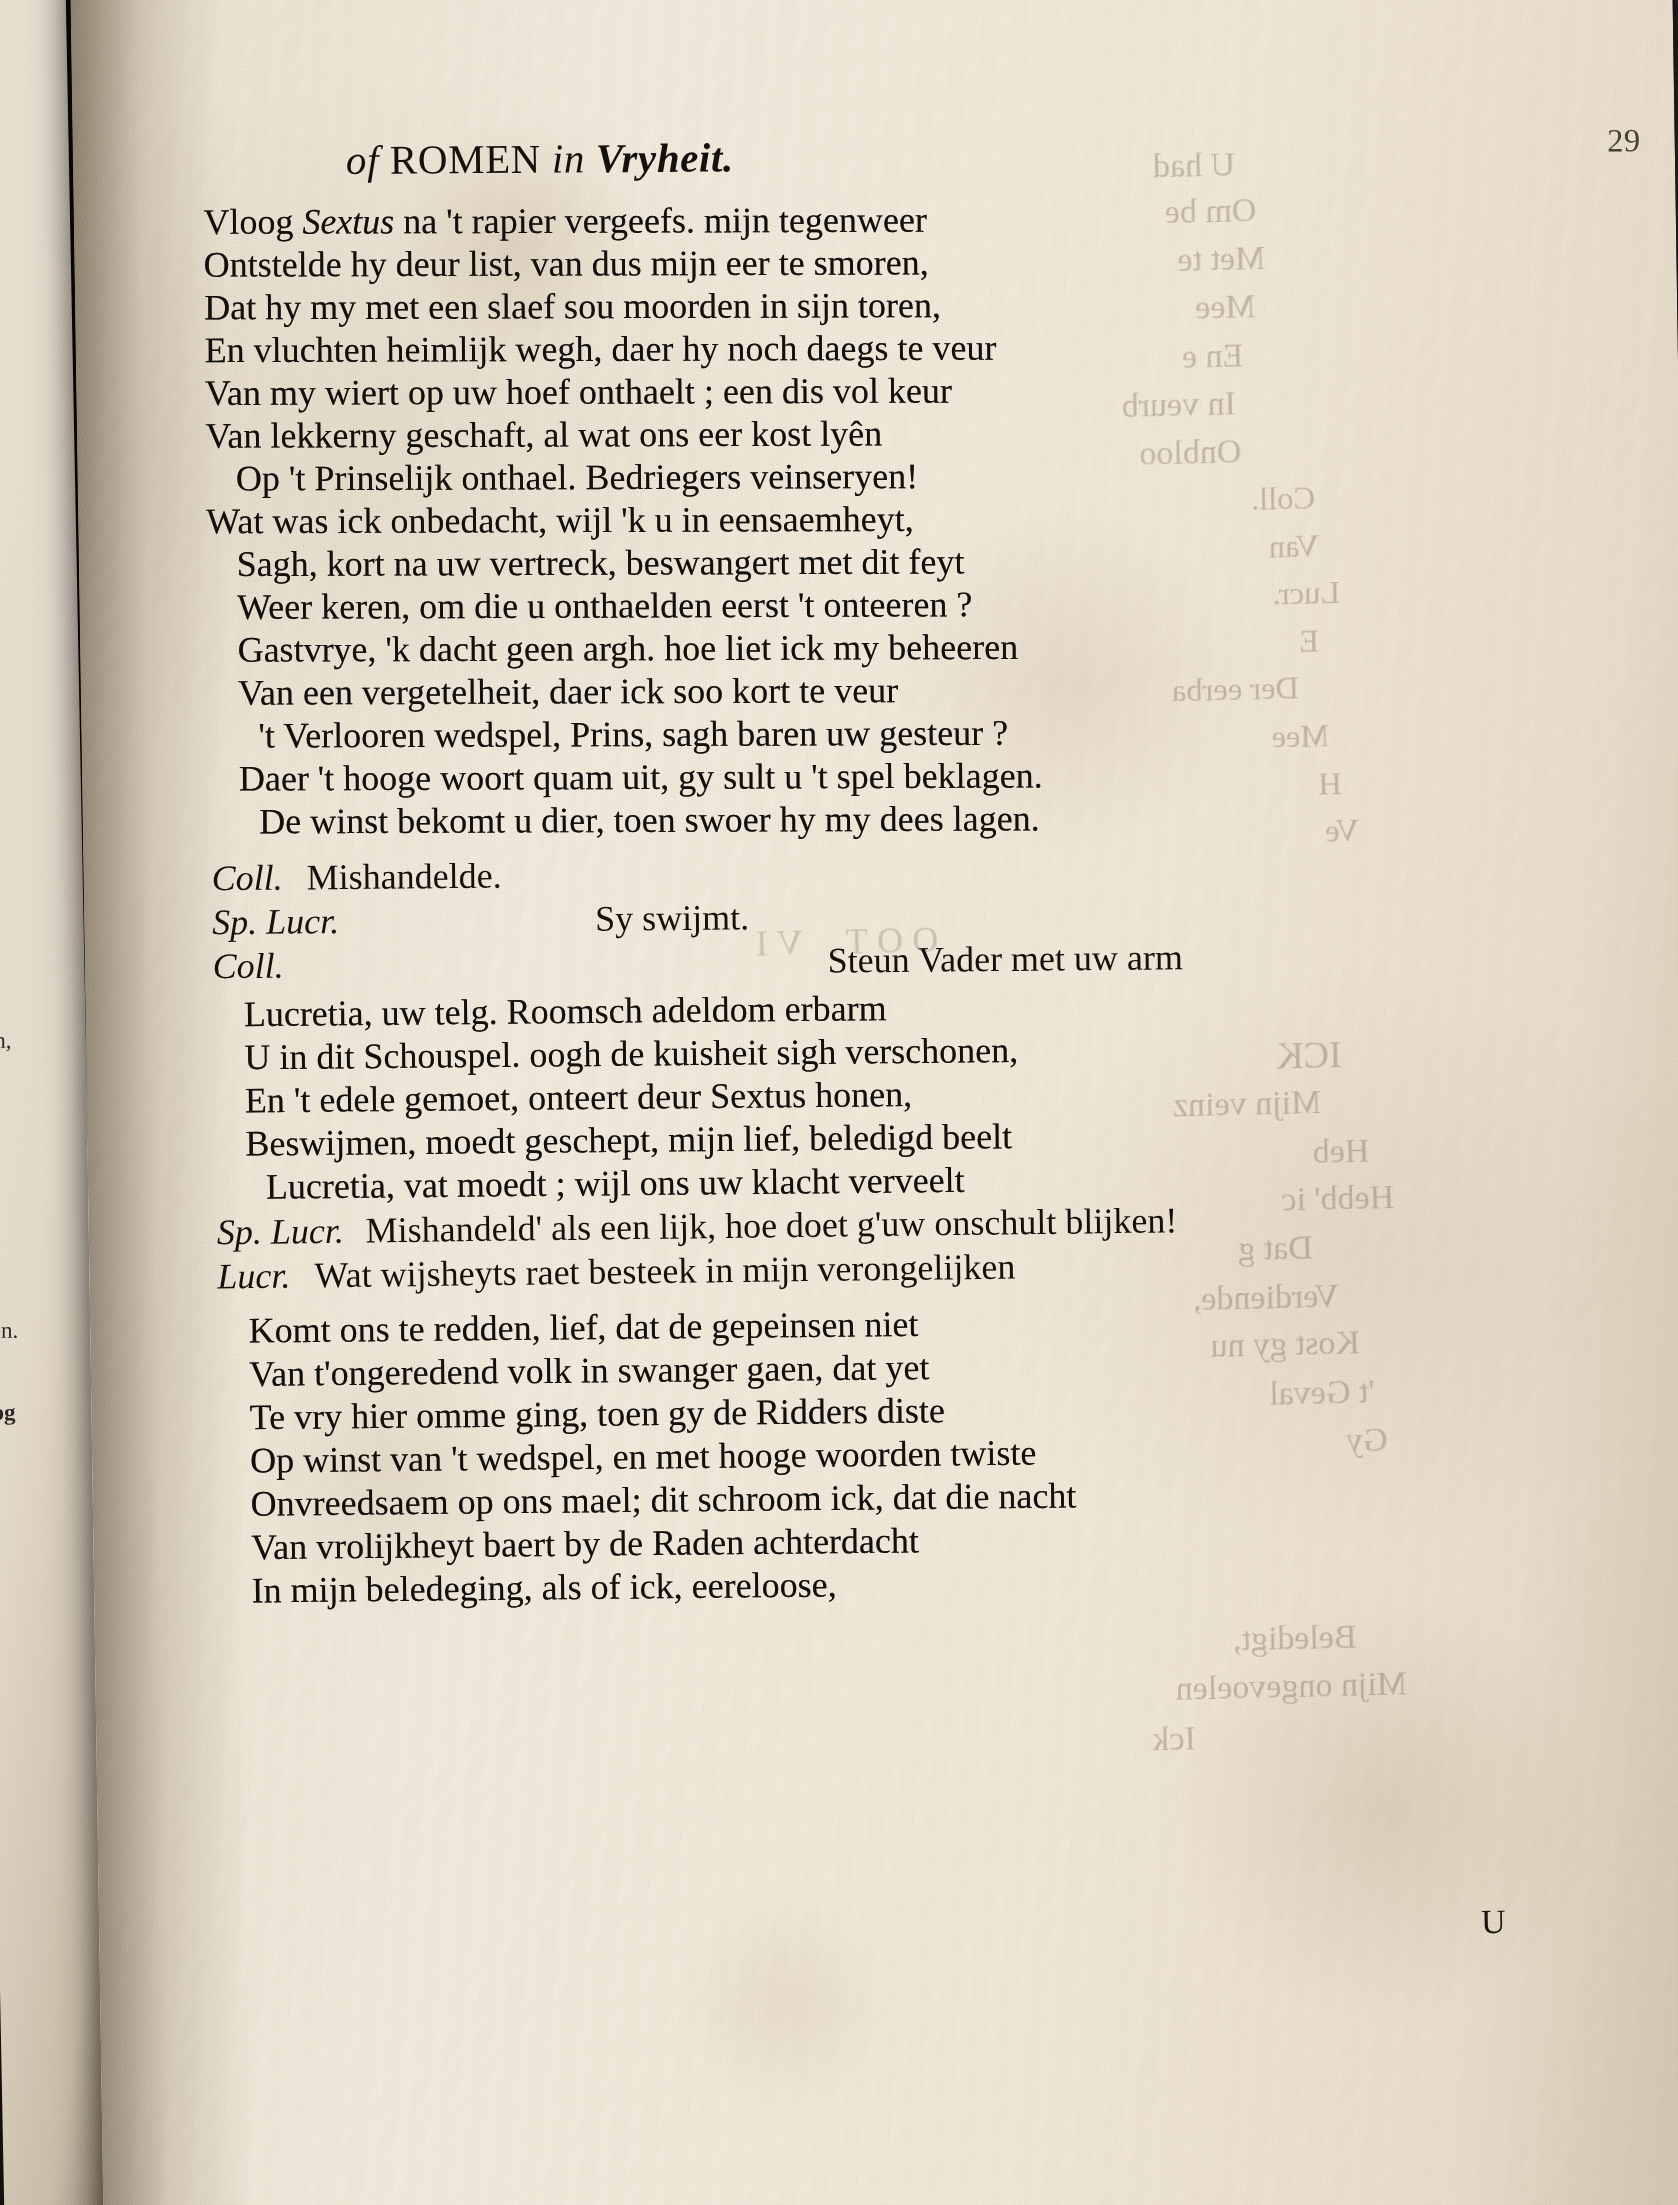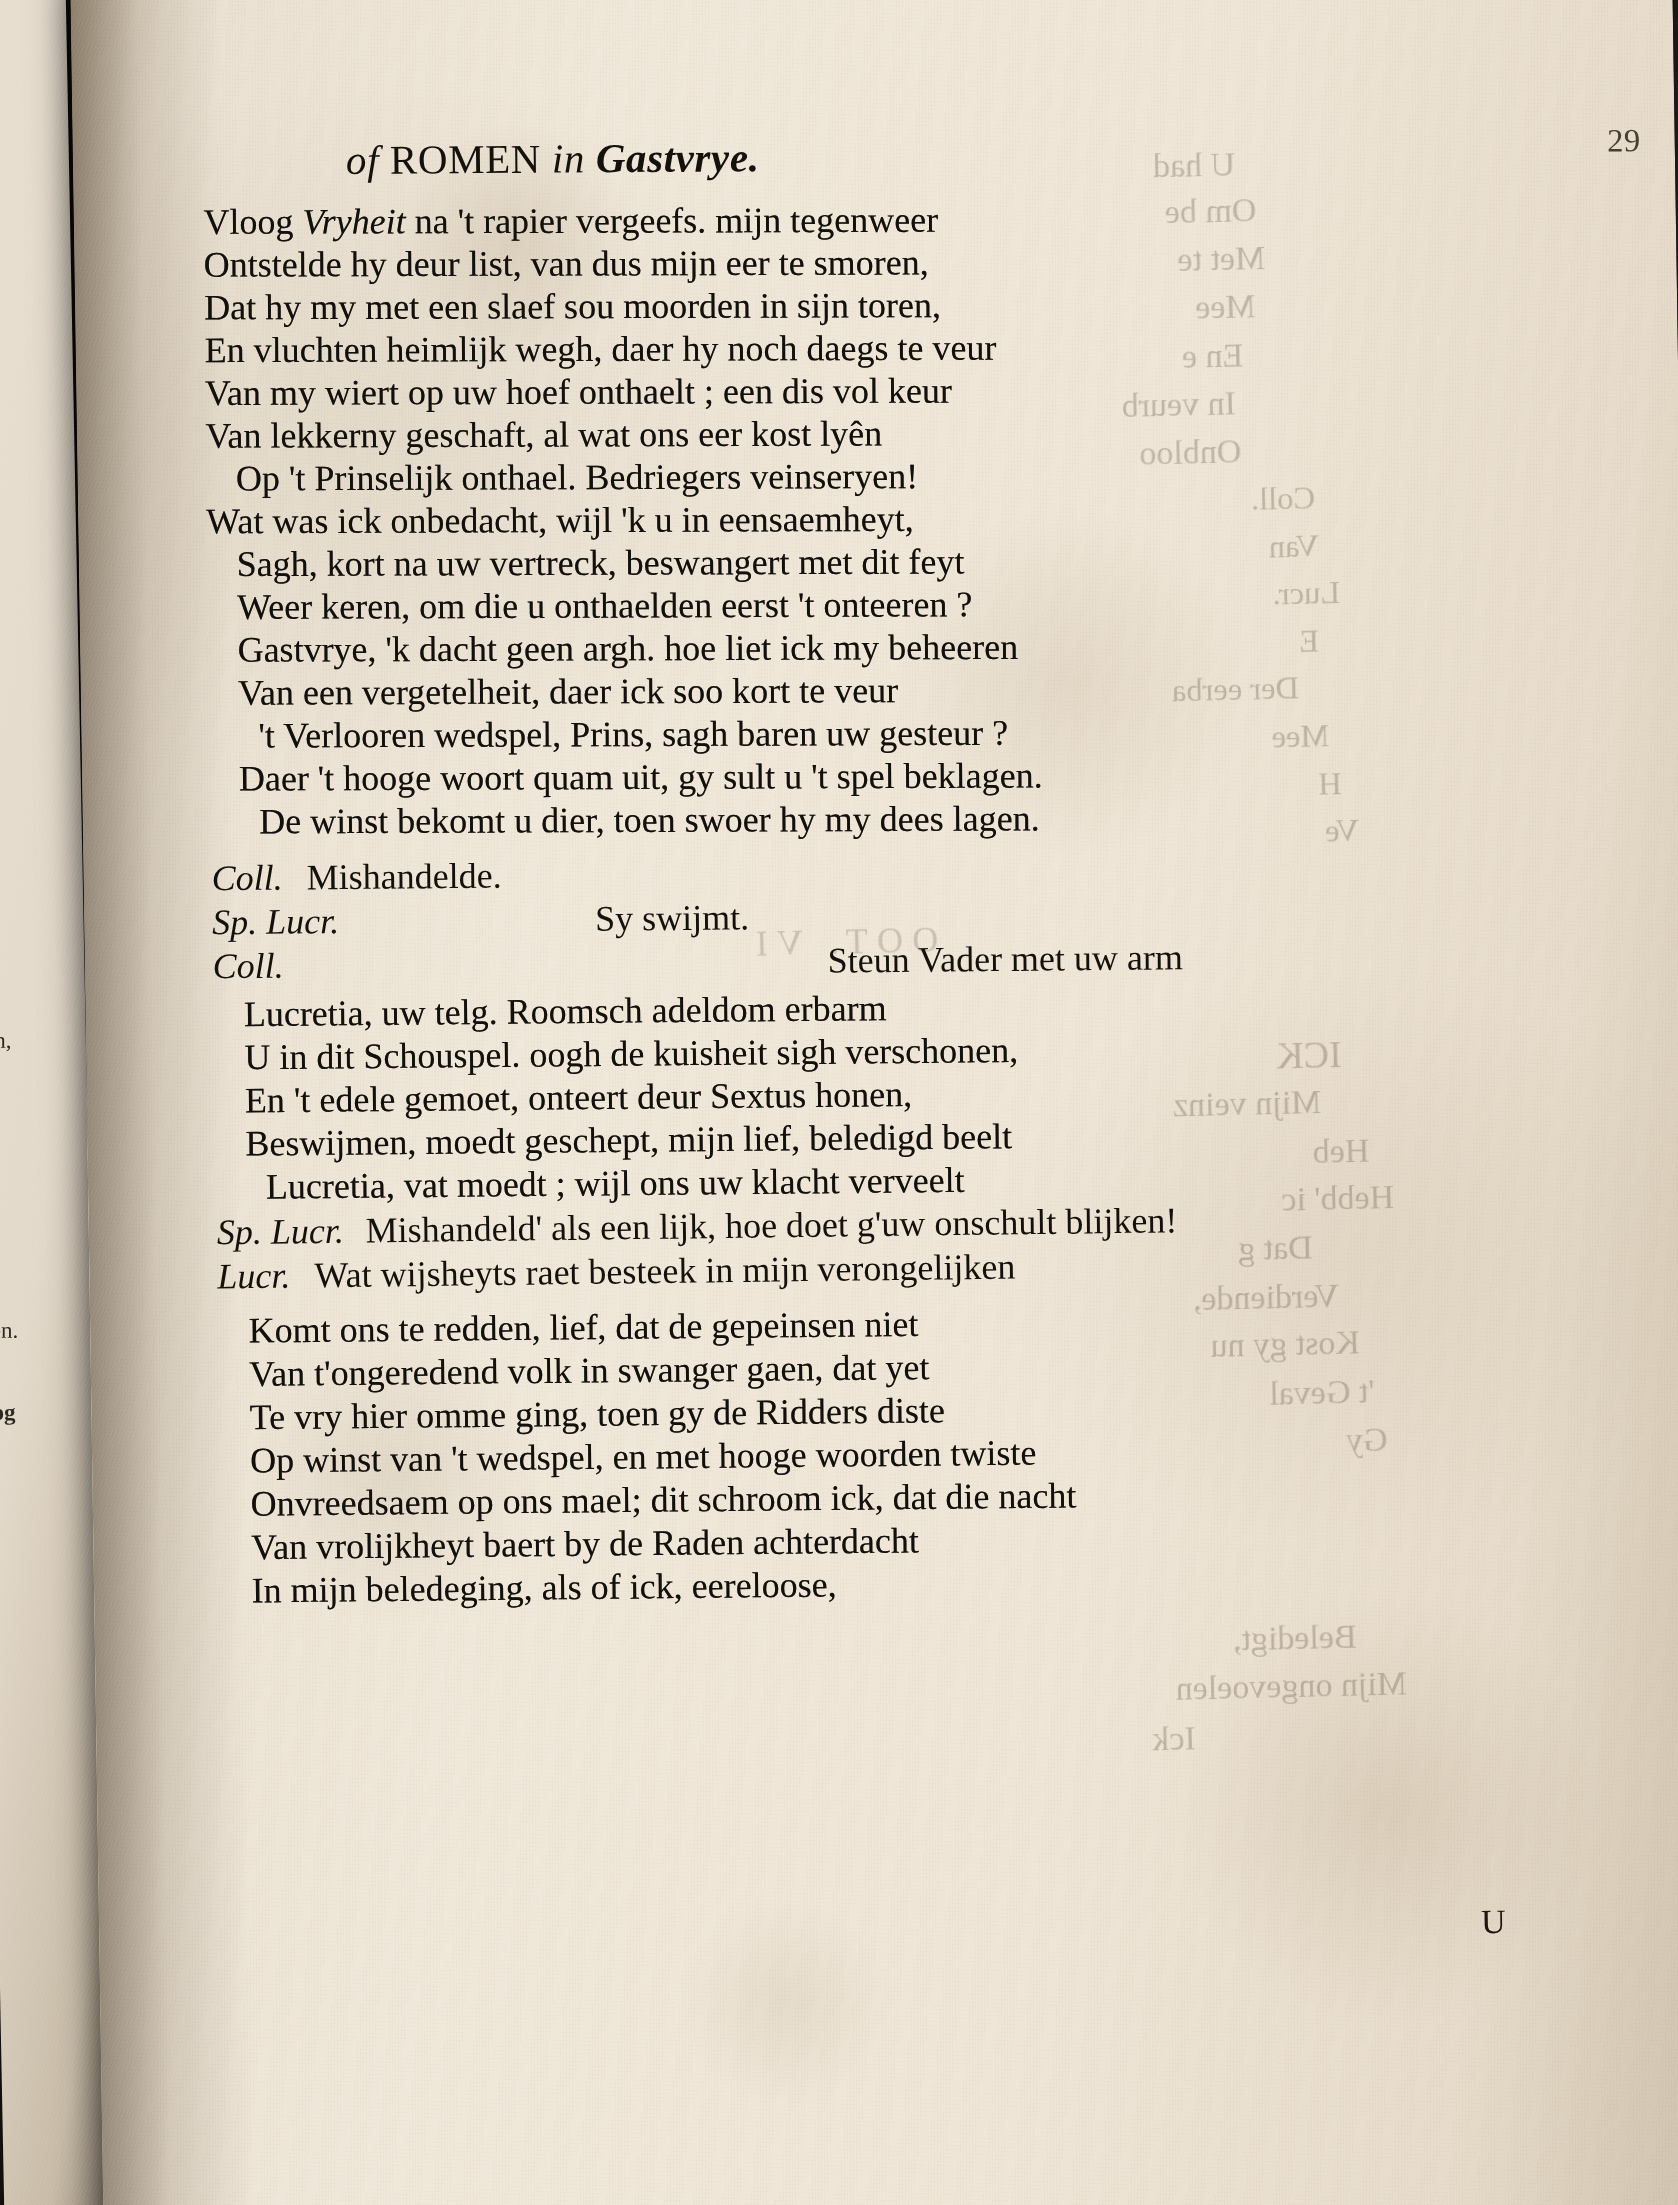--- a/index.html
+++ b/index.html
@@ -231,26 +231,26 @@
     <div class="bleed" style="left:1138px; top:1666px; font-size:34px;">Beledigt,</div>
     <div class="bleed" style="left:1080px; top:1714px; font-size:34px;">Mijn ongevoelen</div>
     <div class="bleed" style="left:1056px; top:1765px; font-size:34px;">Ick</div>
 
     <div class="textblock">
 
       <div class="running-head warp1">
         <span class="rh-of">of</span>
         <span class="rh-romen sc">ROMEN</span>
         <span class="rh-in">in</span>
-        <span class="rh-vryheit">Gastvrye.</span>
+        <span class="rh-vryheit">Vryheit.</span>
         <span class="folio">29</span>
       </div>
 
       <div class="verse warp1">
-        <div class="vline" style="transform: translateY(0px) rotate(0.22deg);"><span>Vloog <span class="spk">Vryheit</span> na 't rapier vergeefs. mijn tegenweer</span></div>
+        <div class="vline" style="transform: translateY(0px) rotate(0.22deg);"><span>Vloog <span class="spk">Sextus</span> na 't rapier vergeefs. mijn tegenweer</span></div>
         <div class="vline" style="transform: translateY(-0.3px) rotate(0.216deg);">Ontstelde hy deur list, van dus mijn eer te smoren,</div>
         <div class="vline" style="transform: translateY(-0.6px) rotate(0.212deg);">Dat hy my met een slaef sou moorden in sijn toren,</div>
         <div class="vline" style="transform: translateY(-0.9px) rotate(0.208deg);">En vluchten heimlijk wegh, daer hy noch daegs te veur</div>
         <div class="vline" style="transform: translateY(-1.1px) rotate(0.205deg);">Van my wiert op uw hoef onthaelt ; een dis vol keur</div>
         <div class="vline" style="transform: translateY(-1.4px) rotate(0.201deg);">Van lekkerny geschaft, al wat ons eer kost lyên</div>
         <div class="vline indent" style="transform: translateY(-1.7px) rotate(0.197deg);">Op 't Prinselijk onthael. Bedriegers veinseryen!</div>
         <div class="vline" style="transform: translateY(-1.9px) rotate(0.193deg);">Wat was ick onbedacht, wijl 'k u in eensaemheyt,</div>
         <div class="vline indent" style="transform: translateY(-2.1px) rotate(0.189deg);">Sagh, kort na uw vertreck, beswangert met dit feyt</div>
         <div class="vline indent" style="transform: translateY(-2.3px) rotate(0.185deg);">Weer keren, om die u onthaelden eerst 't onteeren ?</div>
         <div class="vline indent" style="transform: translateY(-2.5px) rotate(0.181deg);">Gastvrye, 'k dacht geen argh. hoe liet ick my beheeren</div>

